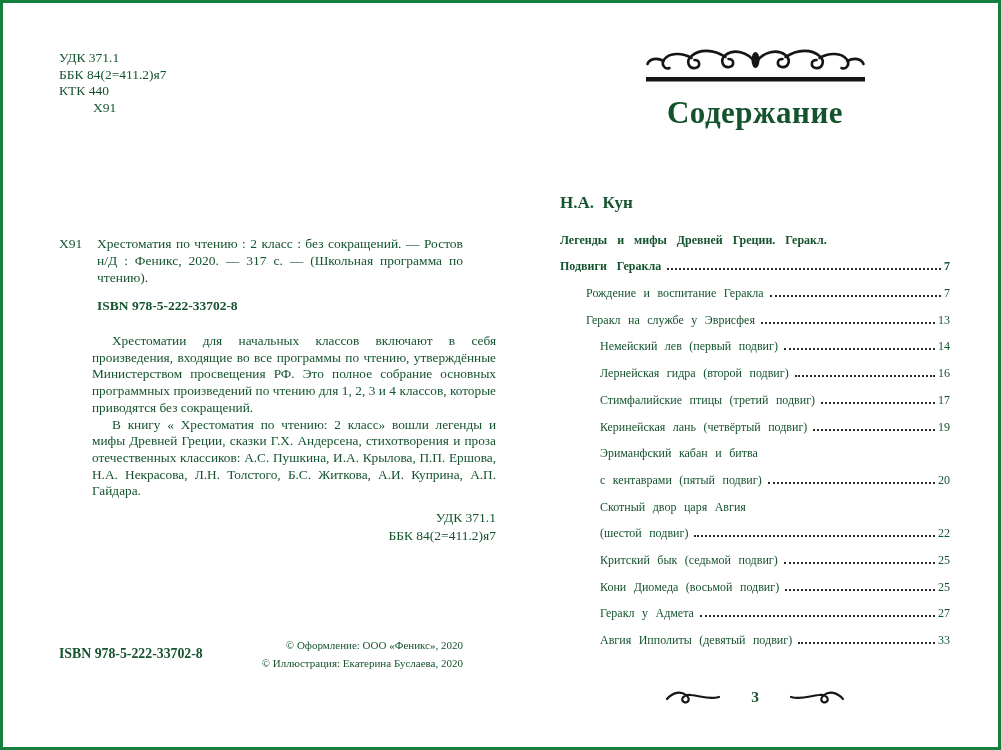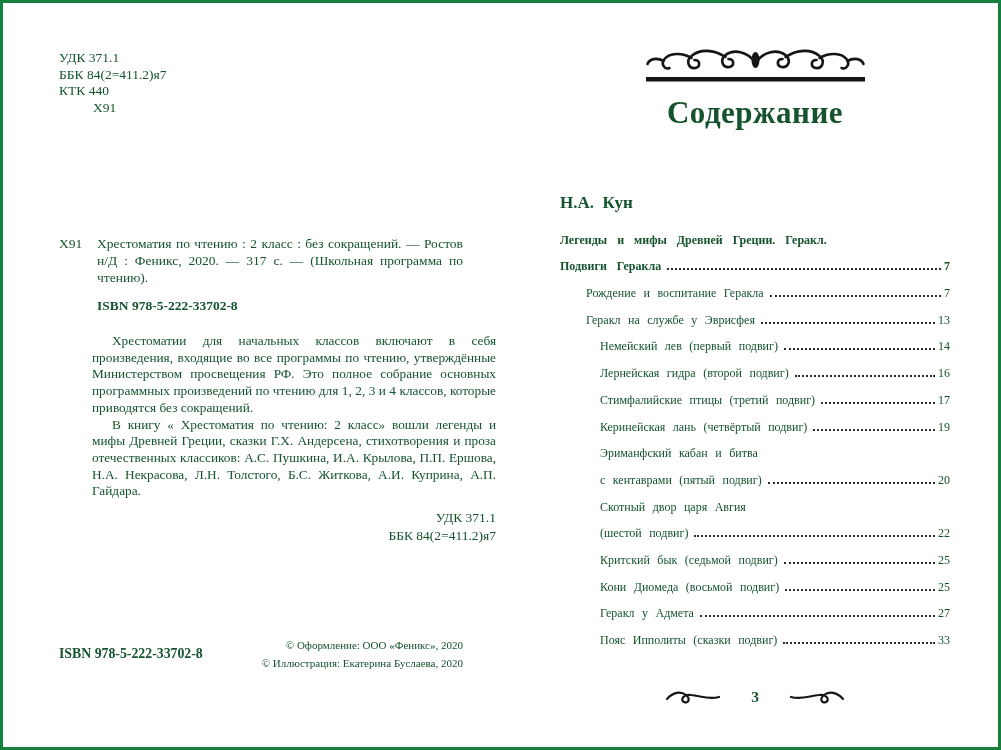--- a/index.html
+++ b/index.html
@@ -196,21 +196,21 @@
         <span class="pg">25</span>
       </div>
 
       <div class="row i2">
         <span class="t">Геракл у Адмета</span>
         <span class="leader"></span>
         <span class="pg">27</span>
       </div>
 
       <div class="row i2">
-        <span class="t">Пояс Ипполиты (сказки подвиг)</span>
+        <span class="t">Авгия Ипполиты (девятый подвиг)</span>
         <span class="leader"></span>
         <span class="pg">33</span>
       </div>
 
     </div>
 
     <div class="footer">
       <span class="swirl">
         <svg width="56" height="16" viewBox="0 0 56 16" aria-hidden="true">
           <path d="M2,10 C8,3 16,2 21,6 C26,10 23,15 19,13 C15,11 18,5 26,6 C36,7 44,11 54,8" fill="none" stroke="#151515" stroke-width="2.2" stroke-linecap="round"></path>

